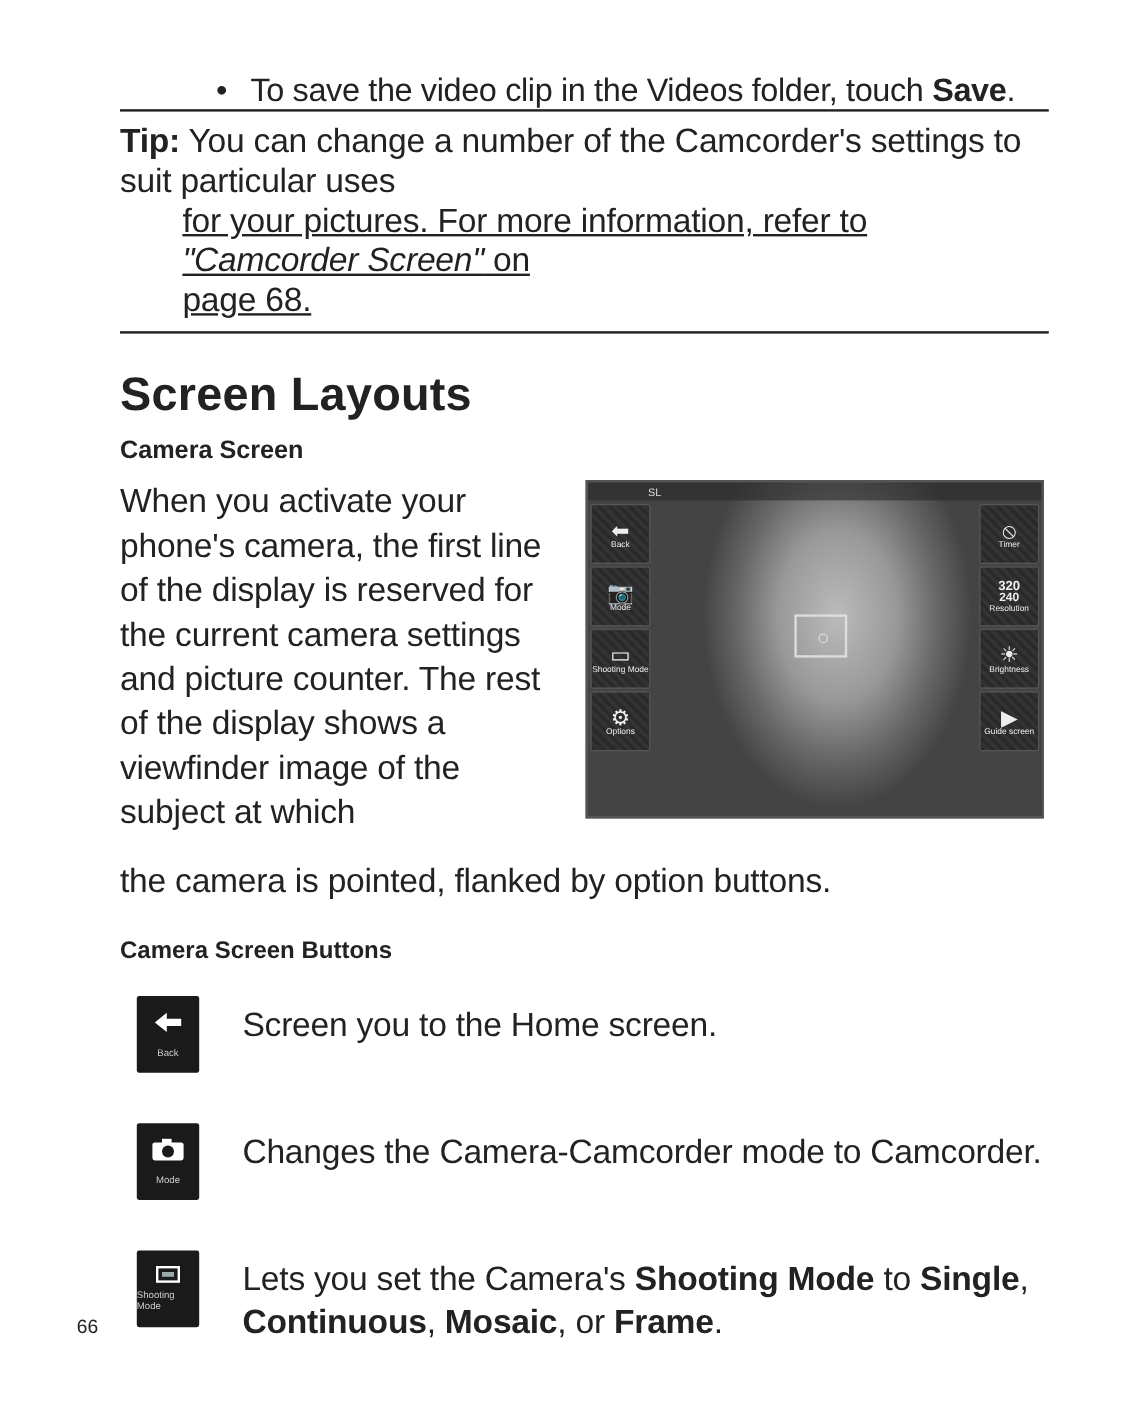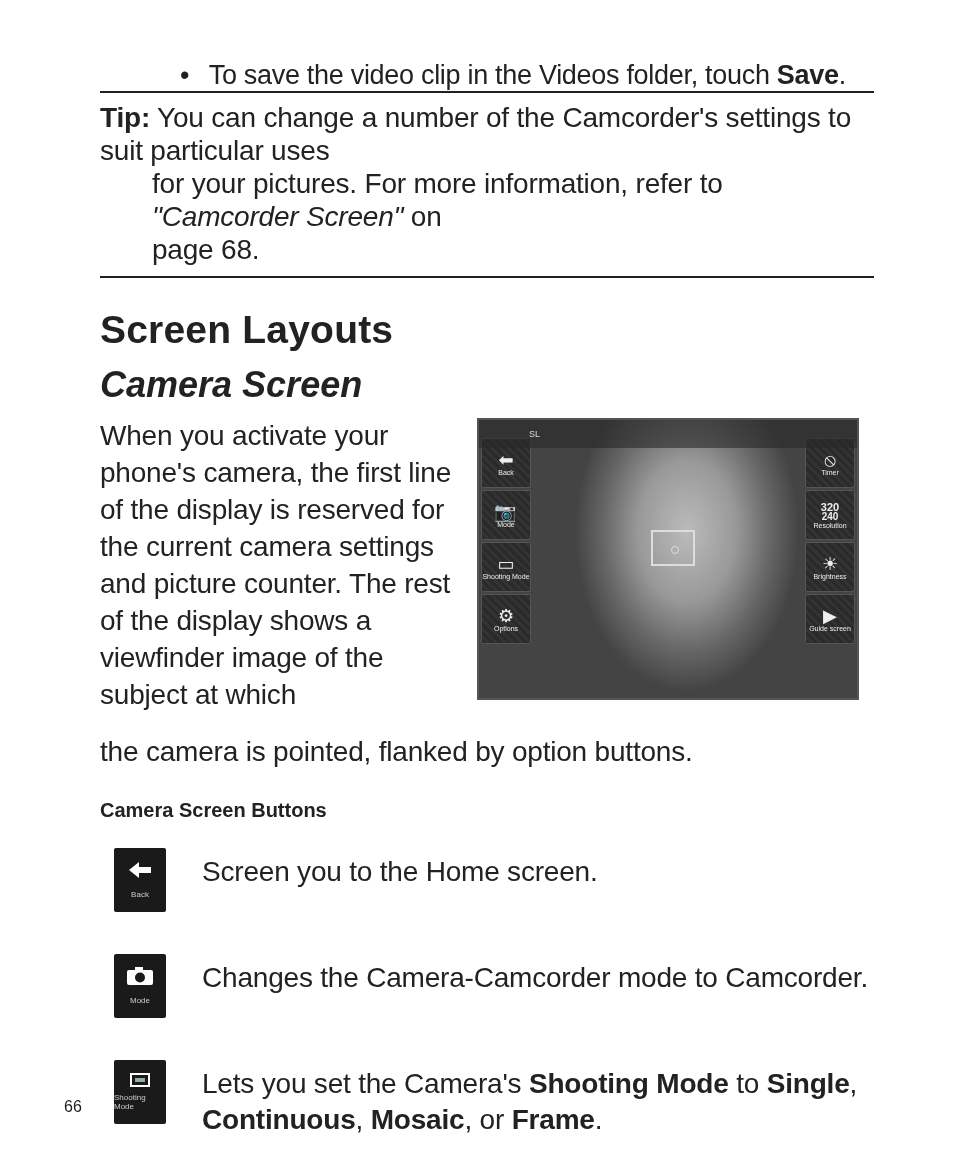--- a/index.html
+++ b/index.html
@@ -23,38 +23,37 @@
   .bold { font-weight: 700; }
   .hr { border: none; border-top: 2.5px solid #231f20; margin: 0 0 8px 0; }
   .tip-block {
     font-size: 28px;
     line-height: 1.18;
     margin-bottom: 10px;
     font-weight: 400;
     font-stretch: condensed;
     letter-spacing: -0.2px;
   }
-  .tip-block .hang { padding-left: 52px; display: block; }
+  .tip-block .hang { padding-left: 52px; display: block; text-decoration: underline; }
   .tip-block .lbl { font-weight: 700; }
   .italic { font-style: italic; }
   .h1 {
     font-size: 39px;
     font-weight: 800;
     margin: 30px 0 12px 0;
     letter-spacing: 0.2px;
   }
   .h2 {
-    font-size: 36px;
+    font-size: 21px;
     font-weight: 700;
-    font-style: italic;
     margin: 0 0 12px 0;
   }
   .body-col {
     display: flex;
-    gap: 17px;
+    gap: 28px;
     align-items: flex-start;
   }
   .body-text {
     font-size: 28px;
     line-height: 1.32;
     max-width: 360px;
     font-weight: 300;
     letter-spacing: -0.2px;
   }
   .body-text-full {
@@ -73,21 +72,21 @@
     overflow: hidden;
     flex-shrink: 0;
   }
   .screenshot .shot-bg {
     position: absolute; inset: 0;
     background:
       radial-gradient(ellipse 140px 200px at 55% 40%, #bbb 0%, #999 35%, #666 60%, #444 80%),
       linear-gradient(#555,#333);
   }
   .screenshot .topbar {
-    position: absolute; top: 0; left: 0; right: 0; height: 28px;
+    position: absolute; top: 0; left: 0; right: 0; height: 15px;
     display: flex; justify-content: space-between; align-items: center;
     padding: 0 50px; font-size: 9px; color: #ddd; z-index: 5;
     background: rgba(40,40,40,.6);
   }
   .side-col {
     position: absolute; top: 18px; bottom: 4px; width: 50px;
     display: flex; flex-direction: column; gap: 2px; z-index: 4;
   }
   .side-col.left { left: 2px; }
   .side-col.right { right: 2px; }

